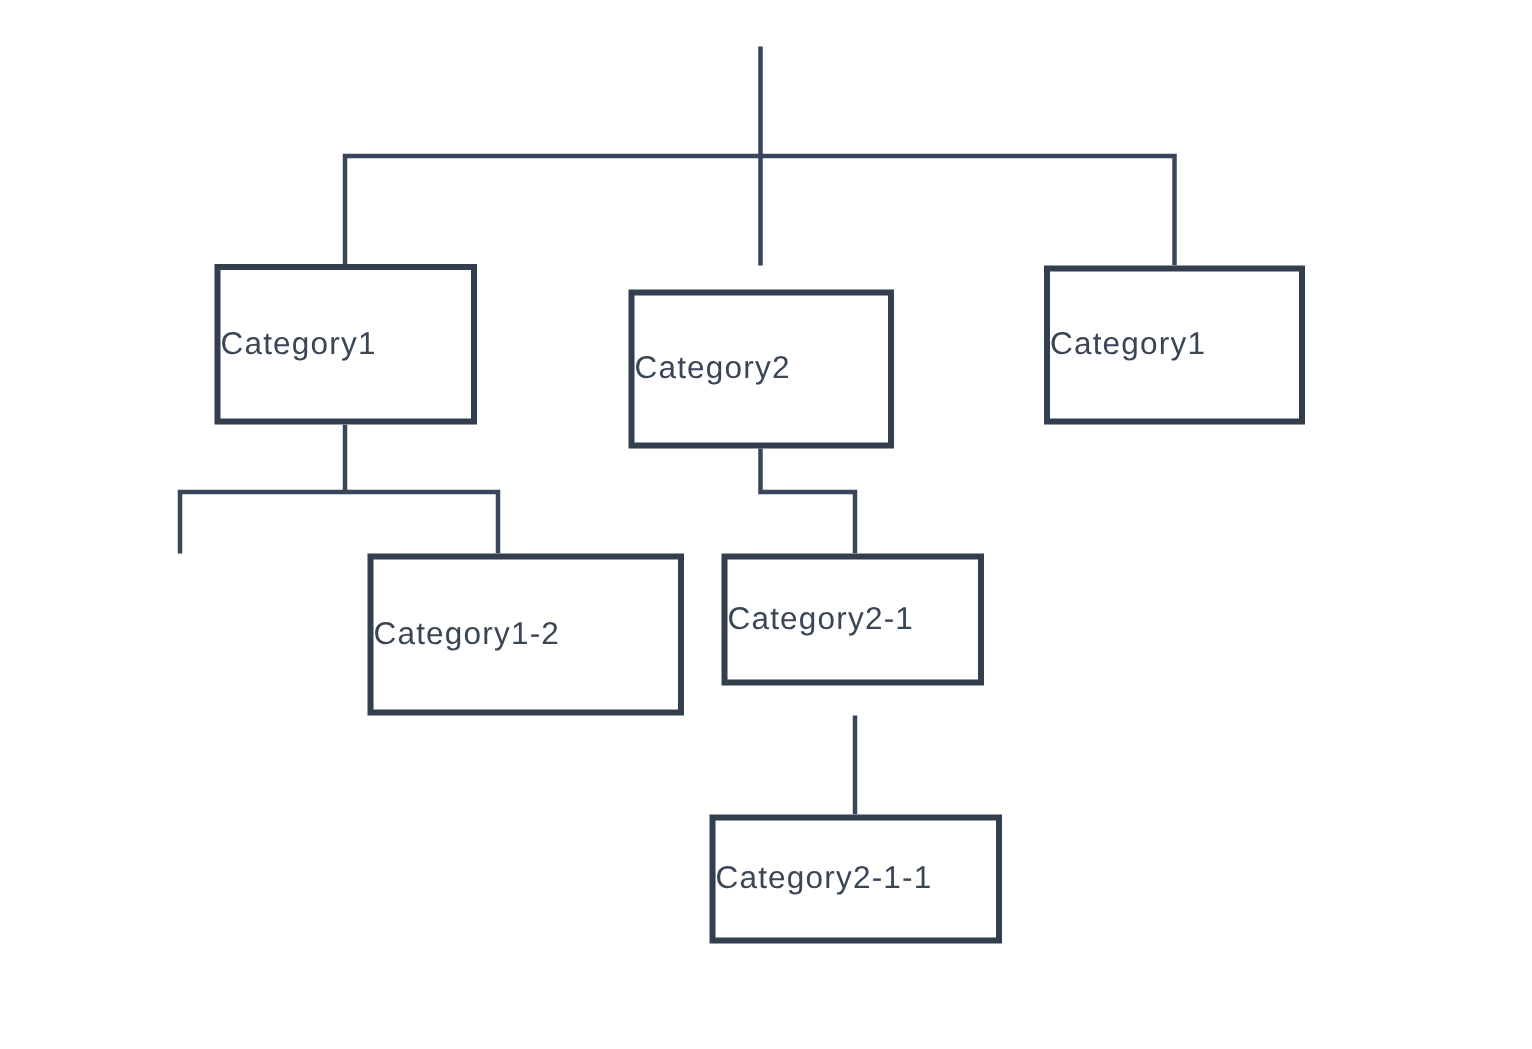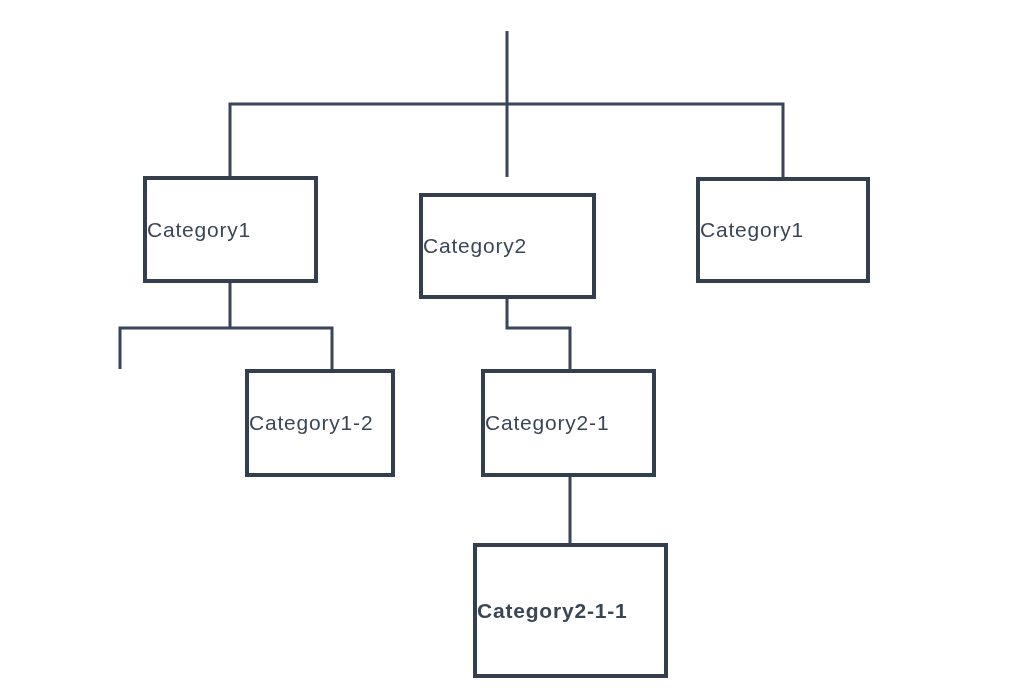--- a/index.html
+++ b/index.html
@@ -45,23 +45,23 @@
     color: var(--label-text);
     font-size: 21px;
     letter-spacing: 0.8px;
     white-space: nowrap;
   }
   
   .n0 { left: 143px; top: 176px; width: 175px; height: 107px; }
   .n1 { left: 419px; top: 177px; width: 177px; height: 106px; margin-top: 16px; }
   .n2 { left: 696px; top: 177px; width: 174px; height: 106px; }
   .n3 { left:  32px; top: 369px; width: 175px; height: 108px; }
-  .n4 { left: 245px; top: 369px; width: 150px; height: 108px; }
-  .n5 { left: 481px; top: 369px; width: 175px; height: 108px; }
-  .n6 { left: 473px; top: 543px; width: 195px; height: 135px; font-weight: bold; }
+  .n4 { left: 245px; top: 369px; width: 211px; height: 108px; }
+  .n5 { left: 481px; top: 369px; width: 175px; height: 88px; }
+  .n6 { left: 473px; top: 543px; width: 195px; height: 86px; }
 </style>
 </head>
 <body>
 
 <div class="canvas">
 
   <svg class="edges" viewBox="0 0 1021 699" xmlns="http://www.w3.org/2000/svg">
     <path d="M507,31 L507,177"></path>
     <path d="M230,176 L230,104 L783,104 L783,177"></path>
     <path d="M230,283 L230,328"></path>

